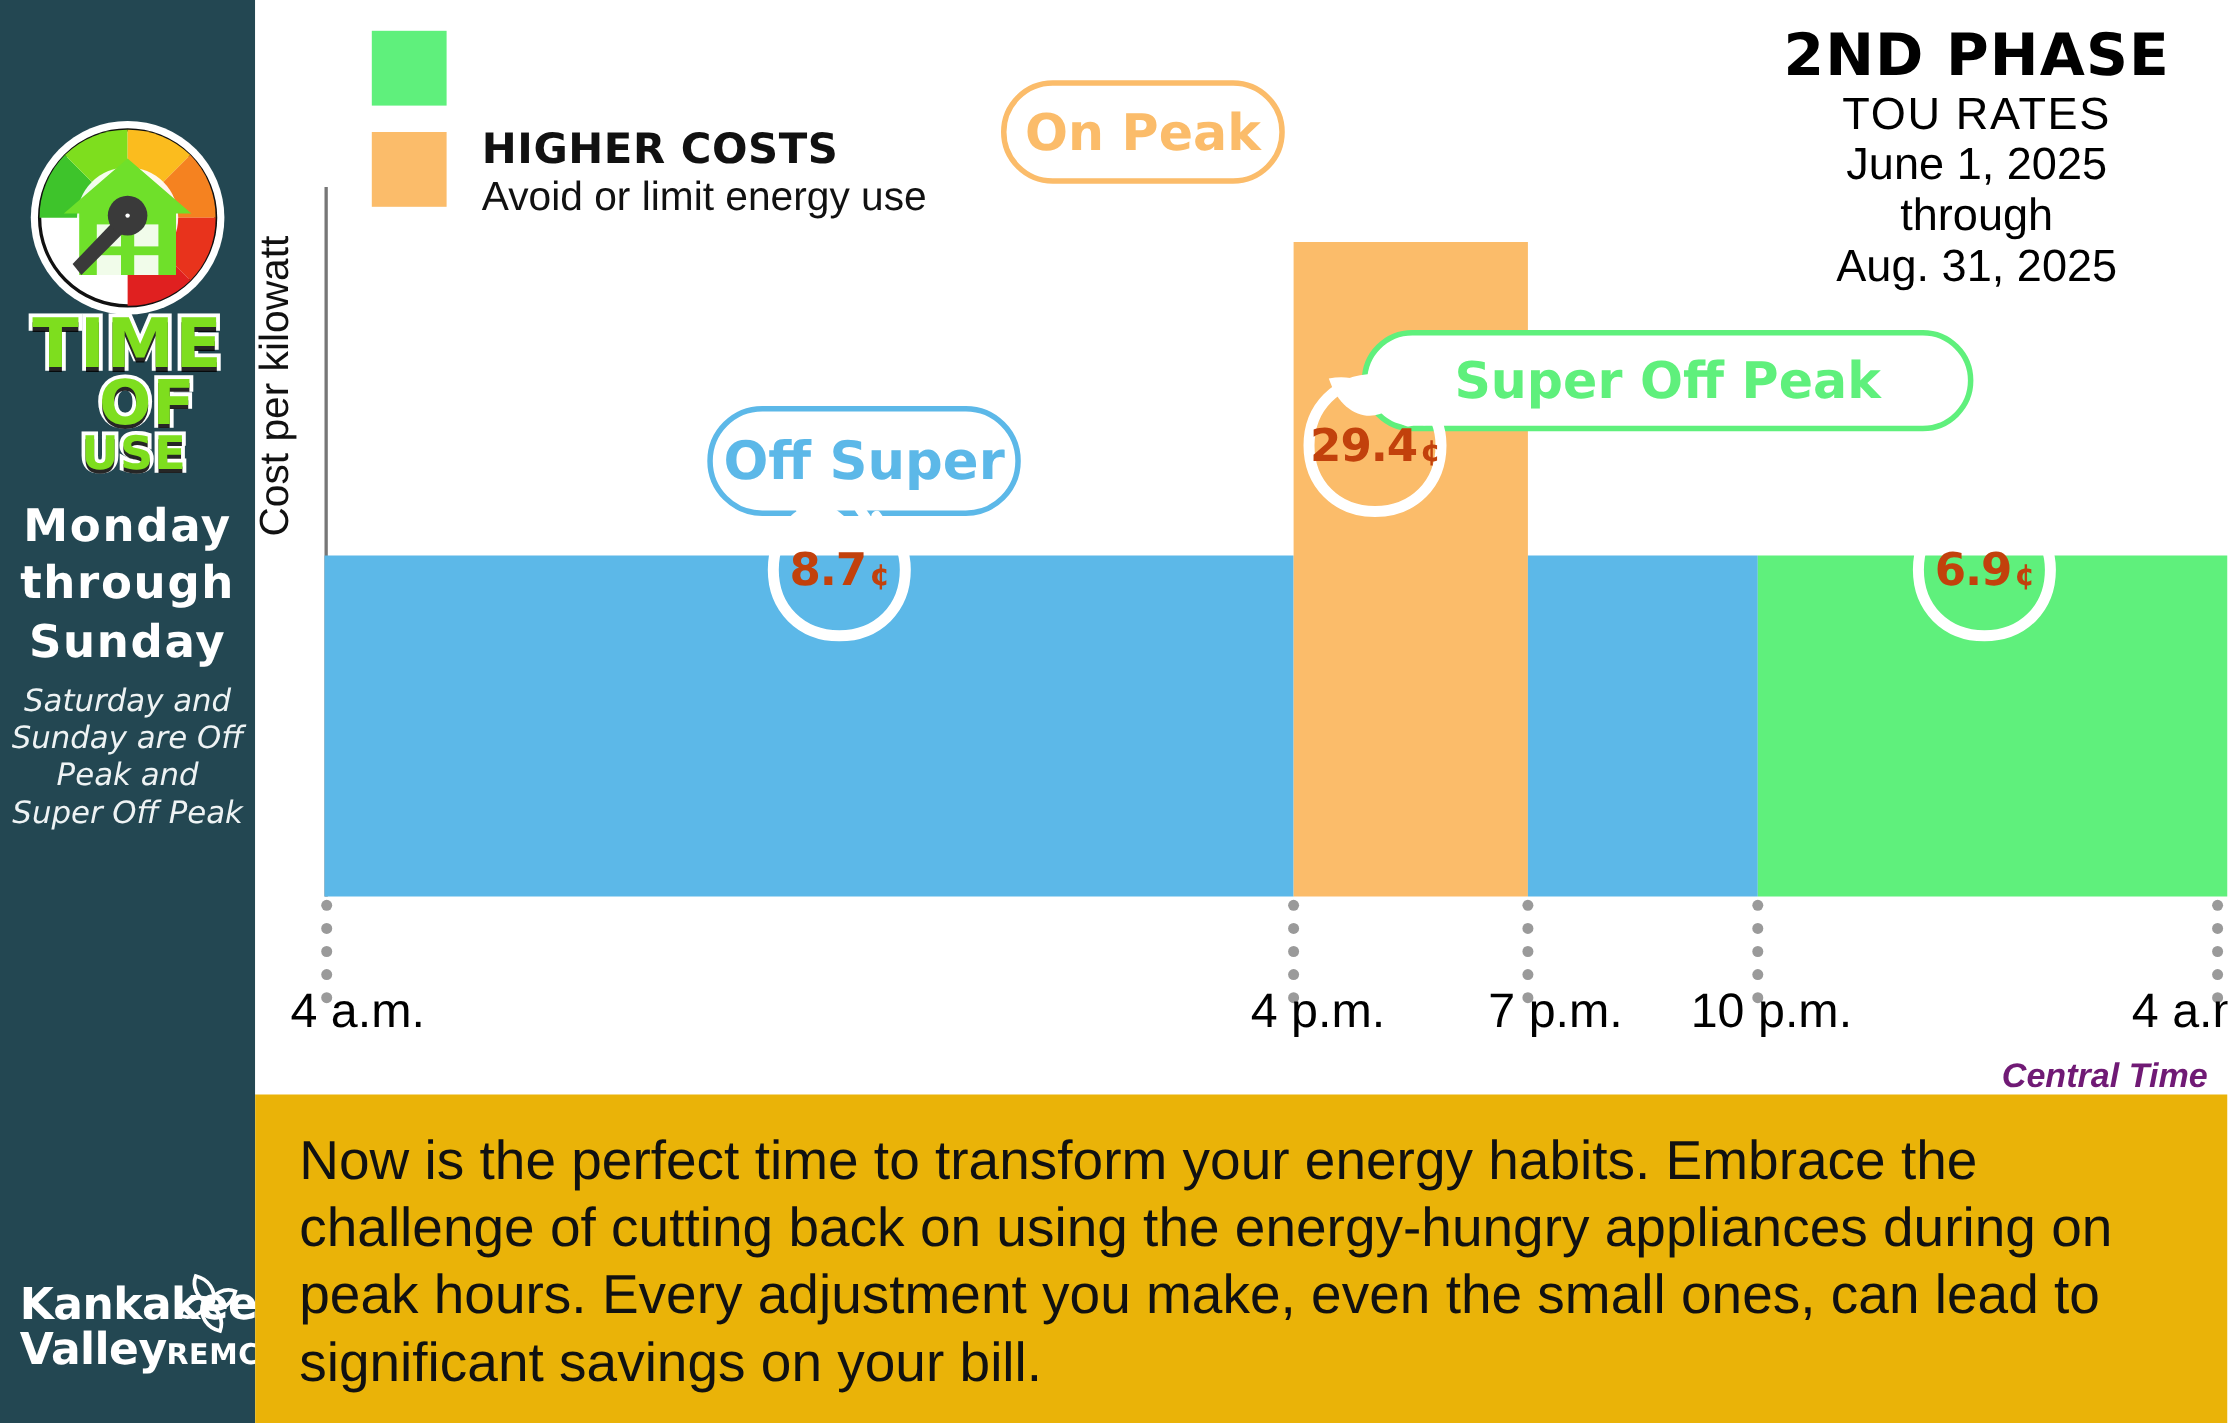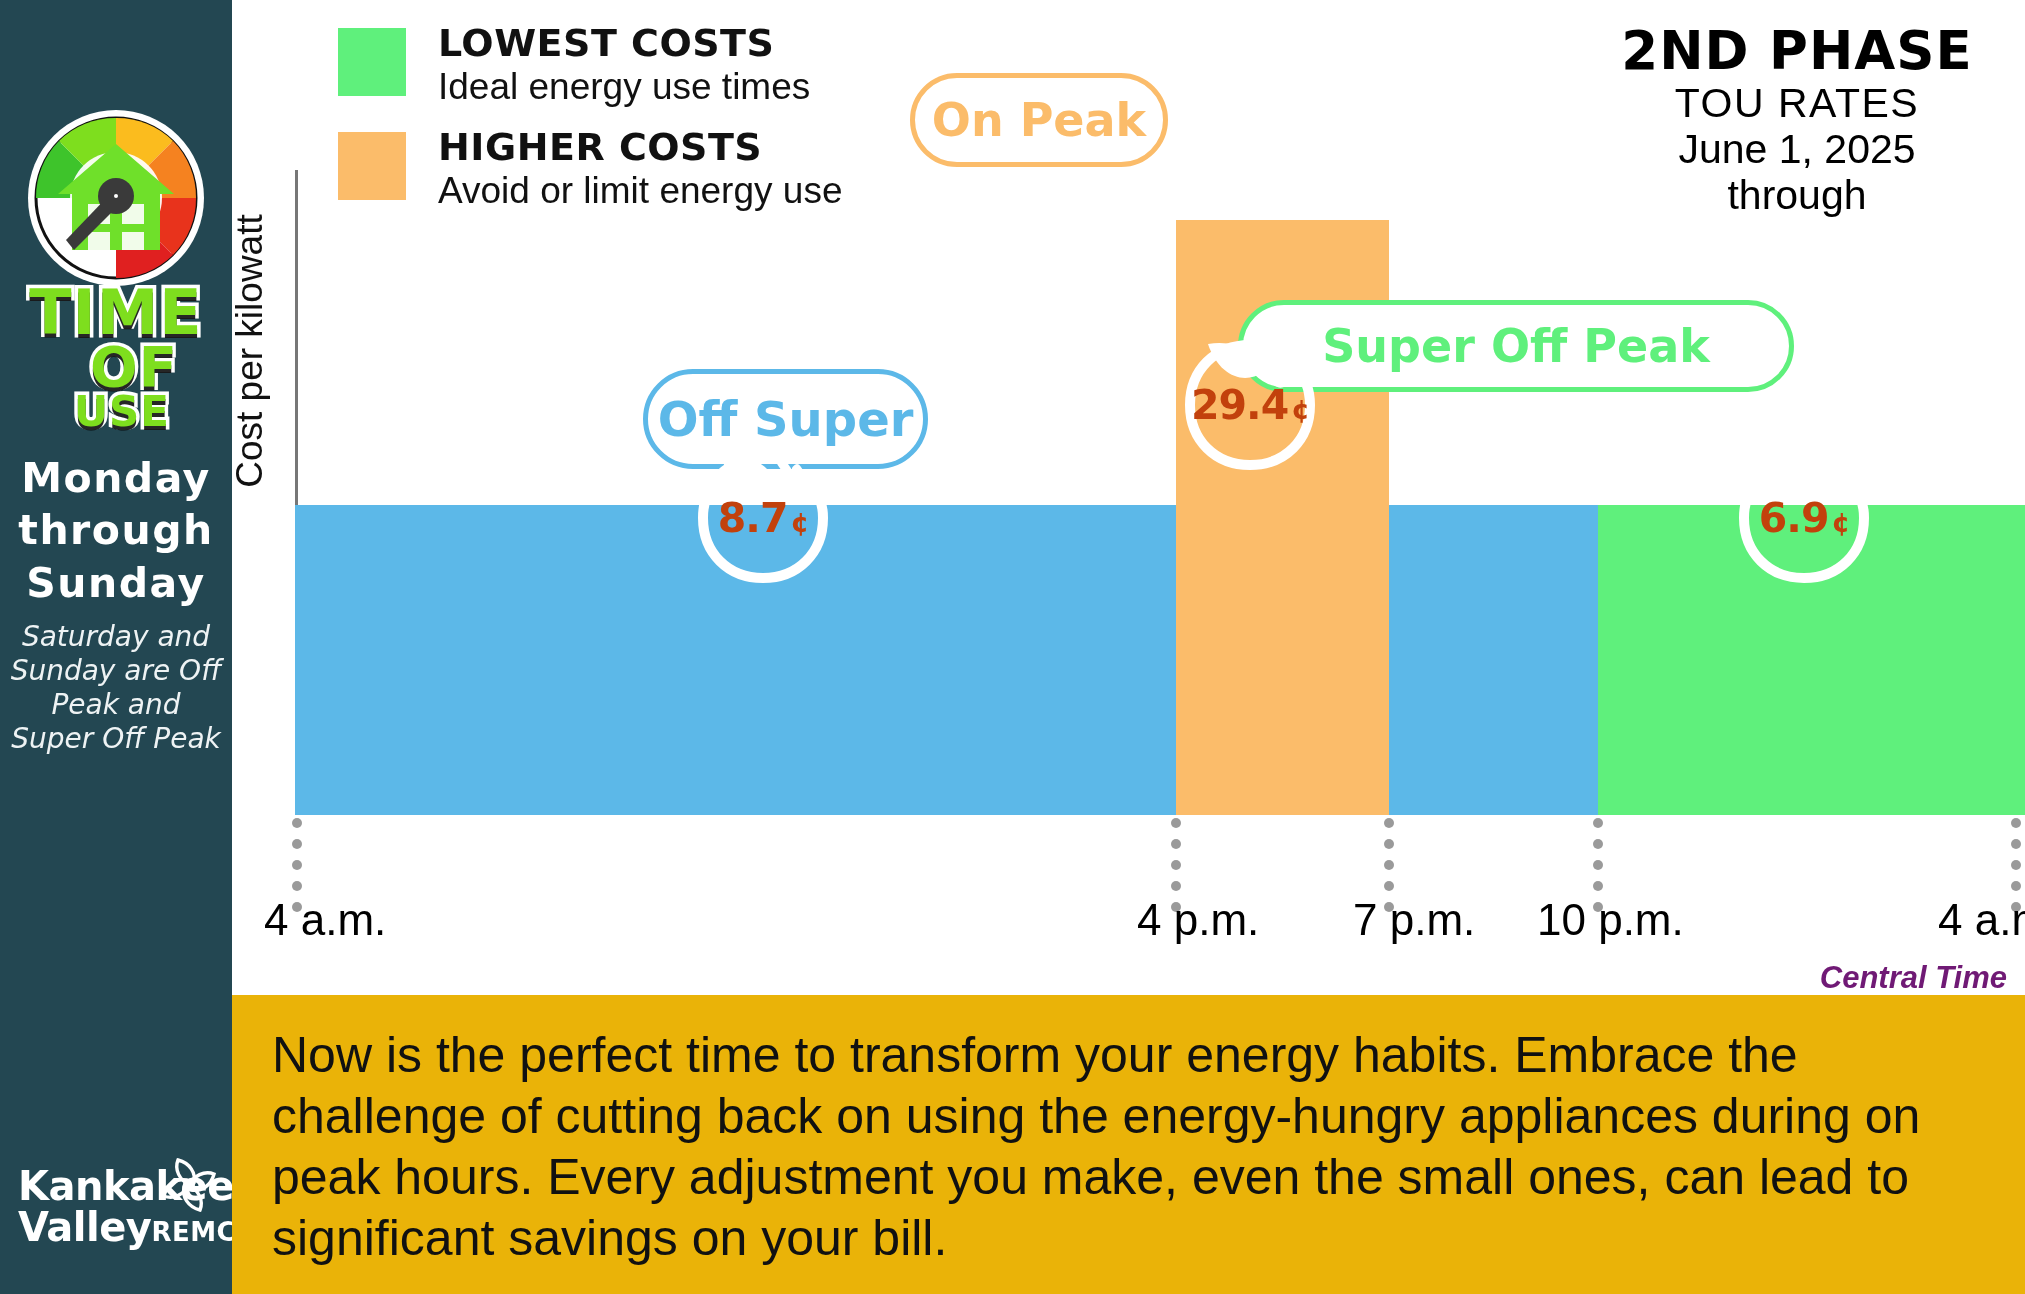--- a/index.html
+++ b/index.html
@@ -201,39 +201,36 @@
       <div class="brand-l1">Kankakee</div>
       <div class="brand-l2"><span>Valley</span><span class="remc">REMC</span></div>
     </div>
   </div>
 
   <div class="chart-panel">
 
     <div class="legend">
       <div class="legend-row">
         <div class="swatch" style="background:#5ff07c"></div>
-        <div class="legend-text">
-          <div class="legend-title">LOWEST COSTS</div>
-          <div class="legend-sub">Ideal energy use times</div>
-        </div>
       </div>
       <div class="legend-row">
         <div class="swatch" style="background:#fbbc6a"></div>
         <div class="legend-text">
           <div class="legend-title">HIGHER COSTS</div>
           <div class="legend-sub">Avoid or limit energy use</div>
         </div>
       </div>
     </div>
 
     <div class="phase-head">
       <div class="phase-title">2ND PHASE</div>
       <div class="phase-line spaced">TOU RATES</div>
       <div class="phase-line">June 1, 2025</div>
       <div class="phase-line">through</div>
+      <div class="phase-line">Aug. 31, 2025</div>
     </div>
 
     <div class="y-axis"></div>
     <div class="y-label">Cost per kilowatt</div>
 
     <div class="bars">
 
       <div class="bar" style="left:0px; width:881px; height:310px; background:#5cb8e8;"></div>
 
       <div class="bar" style="left:881px; width:213px; height:595px; background:#fbbc6a;"></div>

